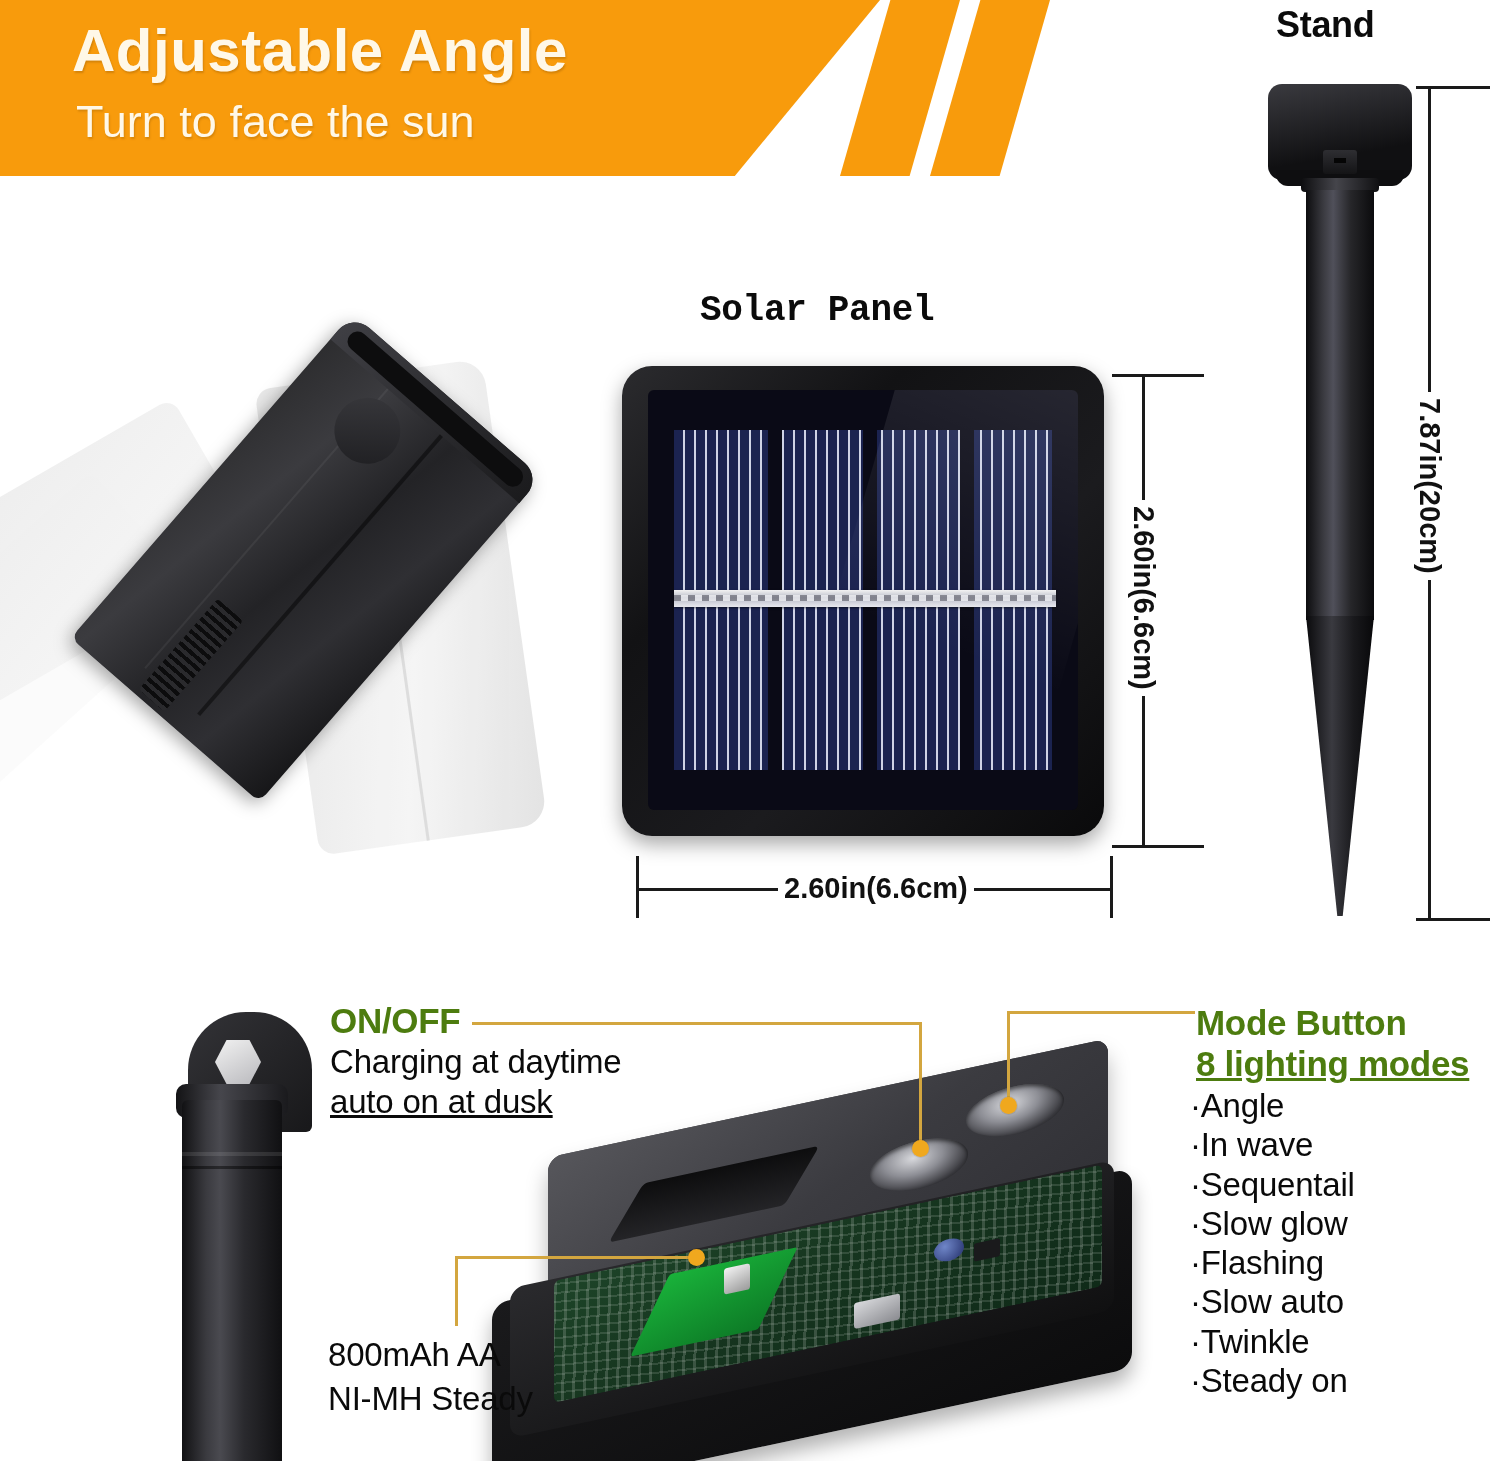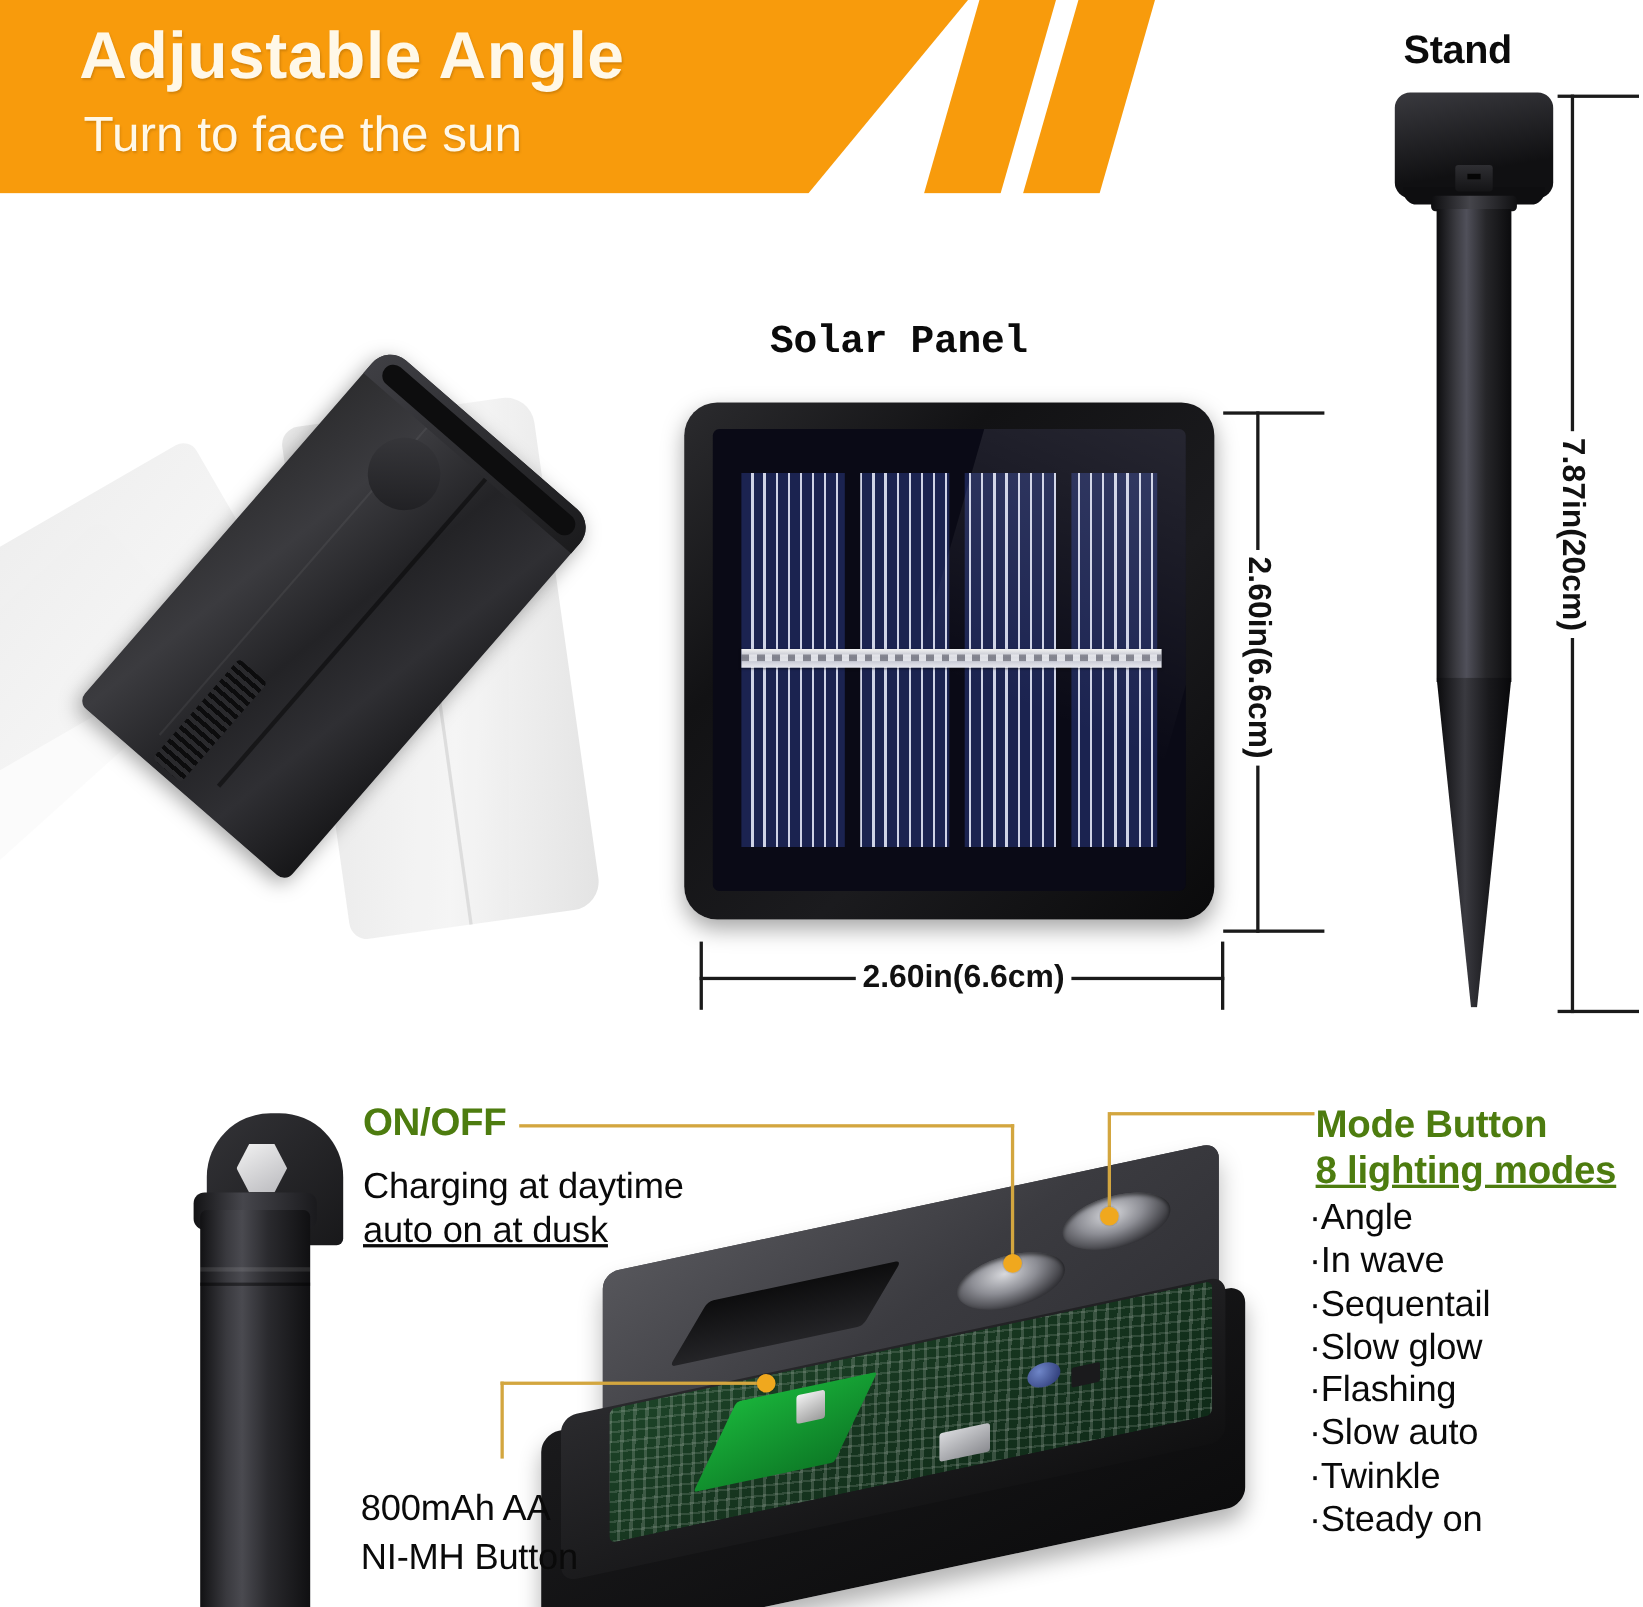--- a/index.html
+++ b/index.html
@@ -90,21 +90,21 @@
      background:linear-gradient(200deg,rgba(255,255,255,.13),rgba(255,255,255,0) 62%);
      transform:skewX(-16deg);}
 
   
   .dimline{position:absolute;background:#1a1a1a;}
   .dim-label{position:absolute;font-size:29px;font-weight:600;color:#111;background:#fff;
      padding:0 6px;white-space:nowrap;}
   .dim-label.vert{transform:rotate(90deg);transform-origin:0 0;}
 
   
-  #stand-title{left:1276px;top:24px;}
+  #stand-title{left:1276px;top:4px;}
   #stand-head{left:1268px;top:84px;width:144px;height:96px;border-radius:14px;
      background:linear-gradient(170deg,#3a3a3f,#101012 70%);}
   #stand-head .lip{position:absolute;left:8px;bottom:-6px;width:128px;height:16px;border-radius:0 0 12px 12px;
      background:#0e0e10;}
   #stand-notch{left:1323px;top:150px;width:34px;height:24px;
      background:linear-gradient(180deg,#2e2e32,#141416);border-radius:3px;}
   #stand-notch:after{content:"";position:absolute;left:11px;top:8px;width:12px;height:5px;background:#050505;}
   #stand-collar{left:1301px;top:178px;width:78px;height:14px;border-radius:4px;
      background:linear-gradient(90deg,#0d0d0f,#45454b 45%,#101012);}
   #stand-tube{left:1306px;top:190px;width:68px;height:430px;
@@ -148,21 +148,21 @@
      background:radial-gradient(circle at 36% 32%,#6f86c8,#24306b);}
   #pcb-ic{position:absolute;left:420px;top:52px;width:26px;height:18px;background:#1a1a1c;border-radius:2px;}
   #pcb-chip{position:absolute;left:300px;top:86px;width:46px;height:26px;border-radius:3px;
      background:linear-gradient(160deg,#d9dadd,#8a8b90);}
 
   
   .cl{position:absolute;background:#D3A63F;}
   .cl-dot{position:absolute;width:17px;height:17px;border-radius:50%;background:#F0A81E;
      box-shadow:0 0 0 1px rgba(0,0,0,.08);}
   .lbl-bold{font-size:35px;font-weight:700;color:#4d7c0f;letter-spacing:-.3px;}
-  .lbl{font-size:33px;font-weight:400;color:#0a0a0a;line-height:1.18;letter-spacing:-.2px;margin-top:16px;}
+  .lbl{font-size:33px;font-weight:400;color:#0a0a0a;line-height:1.18;letter-spacing:-.2px;}
   .lbl-li{font-size:33px;font-weight:400;color:#0a0a0a;line-height:1.19;letter-spacing:-.2px;}
 </style>
 </head>
 <body>
 
 <div class="abs" id="banner">
   <div class="band main"></div>
   <div class="band s1"></div>
   <div class="band s2"></div>
   <div class="abs" id="banner-sub">Turn to face the sun</div>
@@ -271,13 +271,13 @@
   <div class="lbl-li">·Flashing</div>
   <div class="lbl-li">·Slow auto</div>
   <div class="lbl-li">·Twinkle</div>
   <div class="lbl-li">·Steady on</div>
 </div>
 
 <div class="abs cl" style="left:455px;top:1256px;width:3px;height:70px;"></div>
 <div class="abs cl" style="left:455px;top:1256px;width:245px;height:3px;"></div>
 <div class="abs cl-dot" style="left:688px;top:1249px;"></div>
 <div class="abs lbl" style="left:328px;top:1336px;">800mAh AA</div>
-<div class="abs lbl" style="left:328px;top:1380px;">NI-MH Button</div>
+<div class="abs lbl" style="left:328px;top:1380px;">NI-MH Steady</div>
 
 </body></html>

